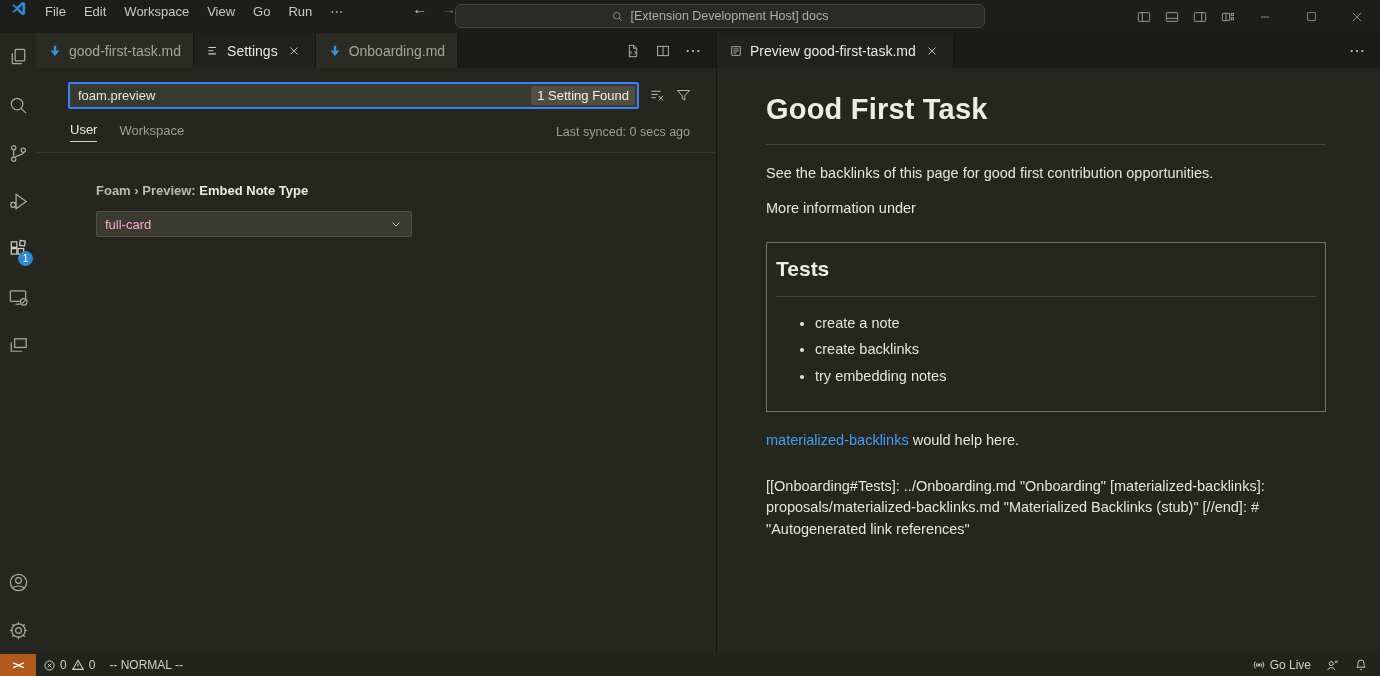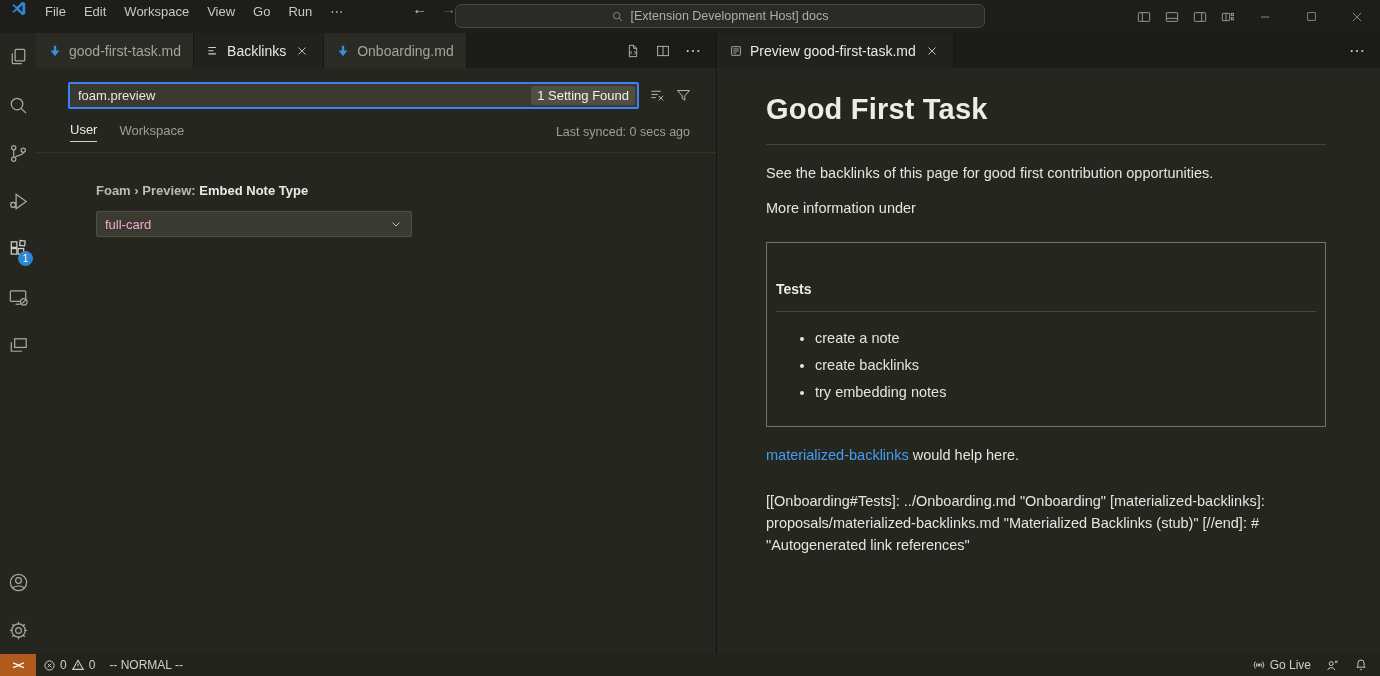--- a/index.html
+++ b/index.html
@@ -88,21 +88,21 @@
   }
   .select-chevron { margin-left:auto; }
 
   
   .preview-pane { flex:1; background:#262621; overflow:hidden; padding:20px 0 0 49px; }
   .preview-content { width:560px; color:#e5e4de; font-size:14.5px; line-height:1.5; }
   .md-h1 { font-size:29px; font-weight:600; color:#edece6; letter-spacing:0.2px; padding-bottom:12px; }
   .md-hr { border:none; border-top:1px solid #45453f; margin:0 0 18px 0; }
   .md-p { margin:14px 0; }
   .note-box { border:1px solid #73736b; margin:22px 0 18px 0; padding:4px 9px 18px 9px; }
-  .md-h2 { font-size:14px; font-weight:700; color:#edece6; margin-top:32px; padding-bottom:11px; border-bottom:1px solid #45453f; }
+  .md-h2 { font-size:21px; font-weight:700; color:#edece6; margin-top:6px; padding-bottom:11px; border-bottom:1px solid #45453f; }
   .note-box ul { margin:16px 0 0 0; padding-left:39px; }
   .note-box li { margin:5px 0; }
   .md-link { color:#459df2; cursor:pointer; }
   .footer-p { margin-top:24px; }
 
   
   .statusbar {
     position:absolute; left:0; right:0; bottom:0; height:22px; background:#23231e;
     display:flex; align-items:center; font-size:12px; color:#d0cfc8;
   }
@@ -264,21 +264,21 @@
           <svg width="14" height="14" viewBox="0 0 24 24">
               <path fill="none" stroke="#3f8fd6" stroke-width="4" d="M12 3v11"></path>
               <path fill="#3f8fd6" d="M4.5 11h15L12 21z"></path>
             </svg>
           <span>good-first-task.md</span>
         </div>
         <div class="tab active">
           <svg class="ico" width="14" height="14" viewBox="0 0 24 24" style="stroke:#cfcec7;stroke-width:2">
               <path d="M4 6h13M4 11.5h9M4 17h13"></path>
             </svg>
-          <span>Backlinks</span>
+          <span>Settings</span>
           <span class="tab-close">
             <svg class="ico" width="12" height="12" viewBox="0 0 24 24" style="stroke:#cfcec7;stroke-width:1.8">
                 <path d="M5 5l14 14M19 5L5 19"></path>
               </svg>
           </span>
         </div>
         <div class="tab">
           <svg width="14" height="14" viewBox="0 0 24 24">
               <path fill="none" stroke="#3f8fd6" stroke-width="4" d="M12 3v11"></path>
               <path fill="#3f8fd6" d="M4.5 11h15L12 21z"></path>

